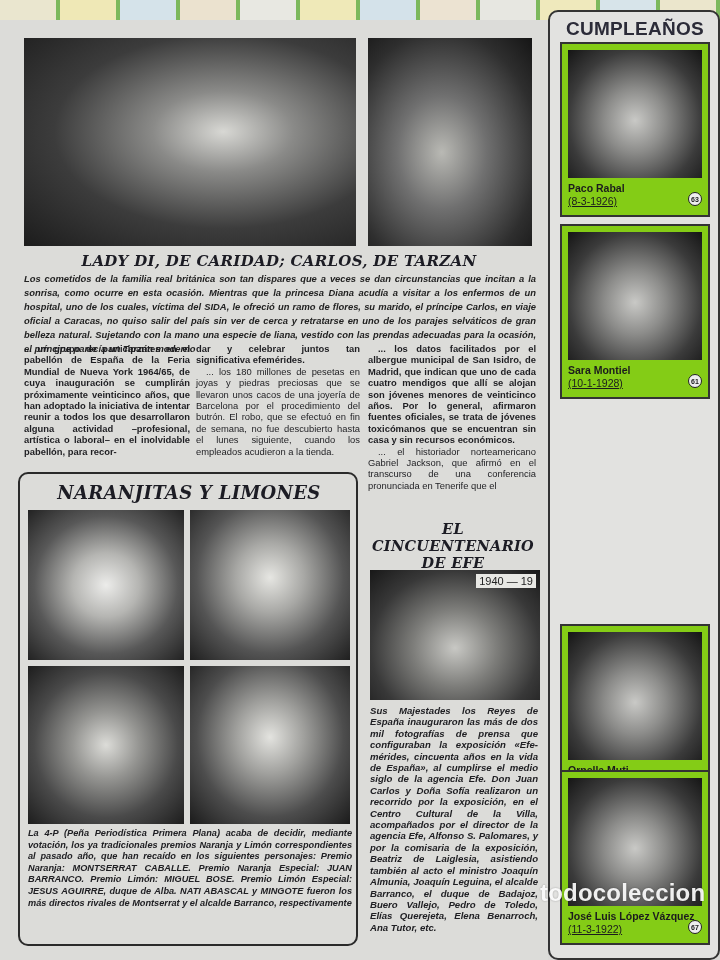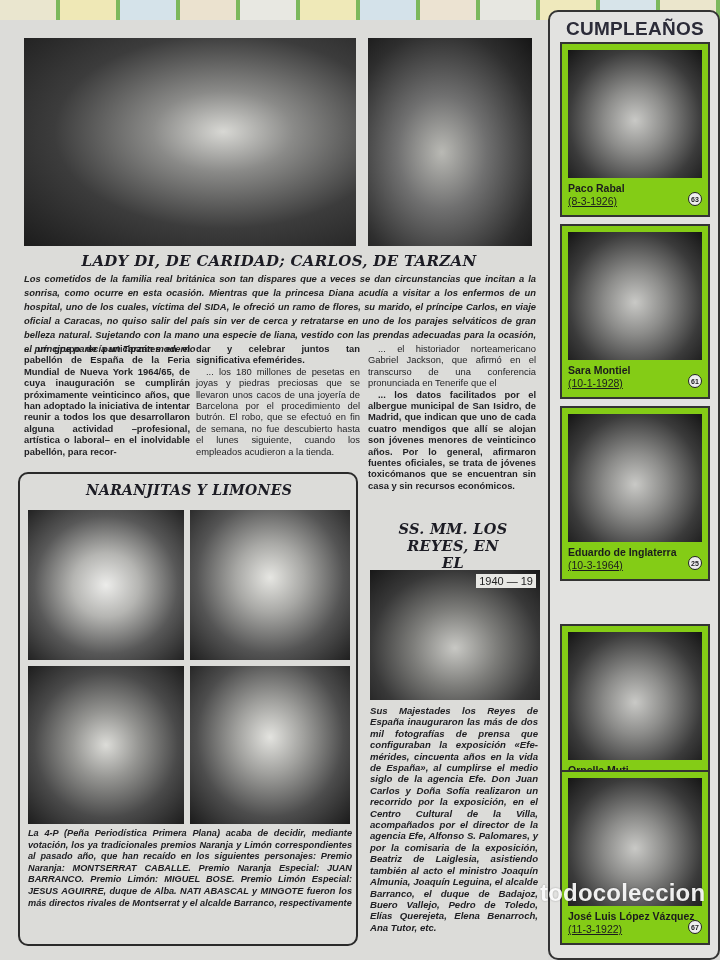--- a/index.html
+++ b/index.html
@@ -119,44 +119,43 @@
   <div class="lead" style="left:24px;top:252px;width:512px;">Los cometidos de la familia real británica son tan dispares que a veces se dan circunstancias que incitan a la sonrisa, como ocurre en esta ocasión. Mientras que la princesa Diana acudía a visitar a los enfermos de un hospital, uno de los cuales, víctima del SIDA, le ofreció un ramo de flores, su marido, el príncipe Carlos, en viaje oficial a Caracas, no quiso salir del país sin ver de cerca y retratarse en uno de los parajes selváticos de gran belleza natural. Sujetando con la mano una especie de liana, vestido con las prendas adecuadas para la ocasión, el príncipe parecía un Tarzán moderno</div>
 
   <div class="col" style="left:24px;top:323px;width:166px;">... un grupo de participantes en el pabellón de España de la Feria Mundial de Nueva York 1964/65, de cuya inauguración se cumplirán próximamente veinticinco años, que han adoptado la iniciativa de intentar reunir a todos los que desarrollaron alguna actividad –profesional, artística o laboral– en el inolvidable pabellón, para recor-</div>
 
   <div class="col light" style="left:196px;top:323px;width:164px;">
     <div style="font-weight:bold;">dar y celebrar juntos tan significativa efemérides.</div>
     <div style="text-indent:10px;">... los 180 millones de pesetas en joyas y piedras preciosas que se llevaron unos cacos de una joyería de Barcelona por el procedimiento del butrón. El robo, que se efectuó en fin de semana, no fue descubierto hasta el lunes siguiente, cuando los empleados acudieron a la tienda.</div>
   </div>
 
   <div class="col" style="left:368px;top:323px;width:168px;">
+    <div style="text-indent:10px;">... los datos facilitados por el albergue municipal de San Isidro, de Madrid, que indican que uno de cada cuatro mendigos que allí se alojan son jóvenes menores de veinticinco años. Por lo general, afirmaron fuentes oficiales, se trata de jóvenes toxicómanos que se encuentran sin casa y sin recursos económicos.</div>
     <div style="font-weight:normal;text-indent:10px;">... el historiador norteamericano Gabriel Jackson, que afirmó en el transcurso de una conferencia pronunciada en Tenerife que el</div>
-    <div style="text-indent:10px;">... los datos facilitados por el albergue municipal de San Isidro, de Madrid, que indican que uno de cada cuatro mendigos que allí se alojan son jóvenes menores de veinticinco años. Por lo general, afirmaron fuentes oficiales, se trata de jóvenes toxicómanos que se encuentran sin casa y sin recursos económicos.</div>
   </div>
 
   <div class="box" style="left:18px;top:452px;width:340px;height:474px;"></div>
-  <div class="headline" style="left:24px;top:462px;width:330px;font-size:14px;">NARANJITAS Y LIMONES</div>
+  <div class="headline" style="left:24px;top:462px;width:330px;font-size:18px;">NARANJITAS Y LIMONES</div>
 
   <div class="photo" style="left:28px;top:490px;width:156px;height:150px;">
     <div class="fx" style="background:radial-gradient(ellipse at 50% 50%, #ececea 0%, #b5b5b2 30%, #585858 65%, #222 100%);"></div>
   </div>
   <div class="photo" style="left:190px;top:490px;width:160px;height:150px;">
     <div class="fx" style="background:radial-gradient(ellipse at 50% 45%, #e6e6e2 0%, #a8a8a5 30%, #545454 65%, #1f1f1f 100%);"></div>
   </div>
   <div class="photo" style="left:28px;top:646px;width:156px;height:158px;">
     <div class="fx" style="background:radial-gradient(ellipse at 50% 50%, #dcdcd8 0%, #959592 30%, #4a4a4a 65%, #1d1d1d 100%);"></div>
   </div>
   <div class="photo" style="left:190px;top:646px;width:160px;height:158px;">
     <div class="fx" style="background:radial-gradient(ellipse at 50% 45%, #e3e3df 0%, #a0a09d 30%, #4d4d4d 65%, #1b1b1b 100%);"></div>
   </div>
 
   <div class="caption" style="left:28px;top:808px;width:324px;">La 4-P (Peña Periodística Primera Plana) acaba de decidir, mediante votación, los ya tradicionales premios Naranja y Limón correspondientes al pasado año, que han recaído en los siguientes personajes: Premio Naranja: MONTSERRAT CABALLE. Premio Naranja Especial: JUAN BARRANCO. Premio Limón: MIGUEL BOSE. Premio Limón Especial: JESUS AGUIRRE, duque de Alba. NATI ABASCAL y MINGOTE fueron los más directos rivales de Montserrat y el alcalde Barranco, respectivamente</div>
 
   <div class="headline" style="left:368px;top:500px;width:170px;font-size:14.5px;line-height:17px;">
-    <div>SS. MM. LOS REYES, EN</div>
     <div>EL CINCUENTENARIO</div>
     <div>DE EFE</div>
   </div>
 
   <div class="photo" style="left:370px;top:550px;width:170px;height:130px;">
     <div class="fx" style="background:radial-gradient(ellipse at 50% 60%, #c8c8c4 0%, #7d7d7a 35%, #383838 70%, #181818 100%);"></div>
     <div style="position:absolute;right:4px;top:4px;background:#e8e8e4;color:#222;font-size:11px;padding:1px 3px;">1940 — 19</div>
   </div>
 
   <div class="caption" style="left:370px;top:685px;width:168px;font-size:9.6px;line-height:11.4px;">Sus Majestades los Reyes de España inauguraron las más de dos mil fotografías de prensa que configuraban la exposición «Efe-mérides, cincuenta años en la vida de España», al cumplirse el medio siglo de la agencia Efe. Don Juan Carlos y Doña Sofía realizaron un recorrido por la exposición, en el Centro Cultural de la Villa, acompañados por el director de la agencia Efe, Alfonso S. Palomares, y por la comisaria de la exposición, Beatriz de Laiglesia, asistiendo también al acto el ministro Joaquín Almunia, Joaquín Leguina, el alcalde Barranco, el duque de Badajoz, Buero Vallejo, Pedro de Toledo, Elías Querejeta, Elena Benarroch, Ana Tutor, etc.</div>
@@ -177,28 +176,20 @@
 
   <div class="bday-card" style="top:212px;">
     <div class="bp">
         <div class="fx"></div>
       </div>
     <div class="bday-name">Sara Montiel</div>
     <div class="bday-date">(10-1-1928)</div>
     <div class="bday-badge">61</div>
   </div>
 
-  <div class="bday-card" style="top:394px;">
-    <div class="bp">
-        <div class="fx"></div>
-      </div>
-    <div class="bday-name">Eduardo de Inglaterra</div>
-    <div class="bday-date">(10-3-1964)</div>
-    <div class="bday-badge">25</div>
-  </div>
 
   <div class="bday-card" style="top:612px;">
     <div class="bp">
         <div class="fx"></div>
       </div>
     <div class="bday-name">Ornella Muti</div>
     <div class="bday-date">(9-3-1955)</div>
     <div class="bday-badge">34</div>
   </div>
 

